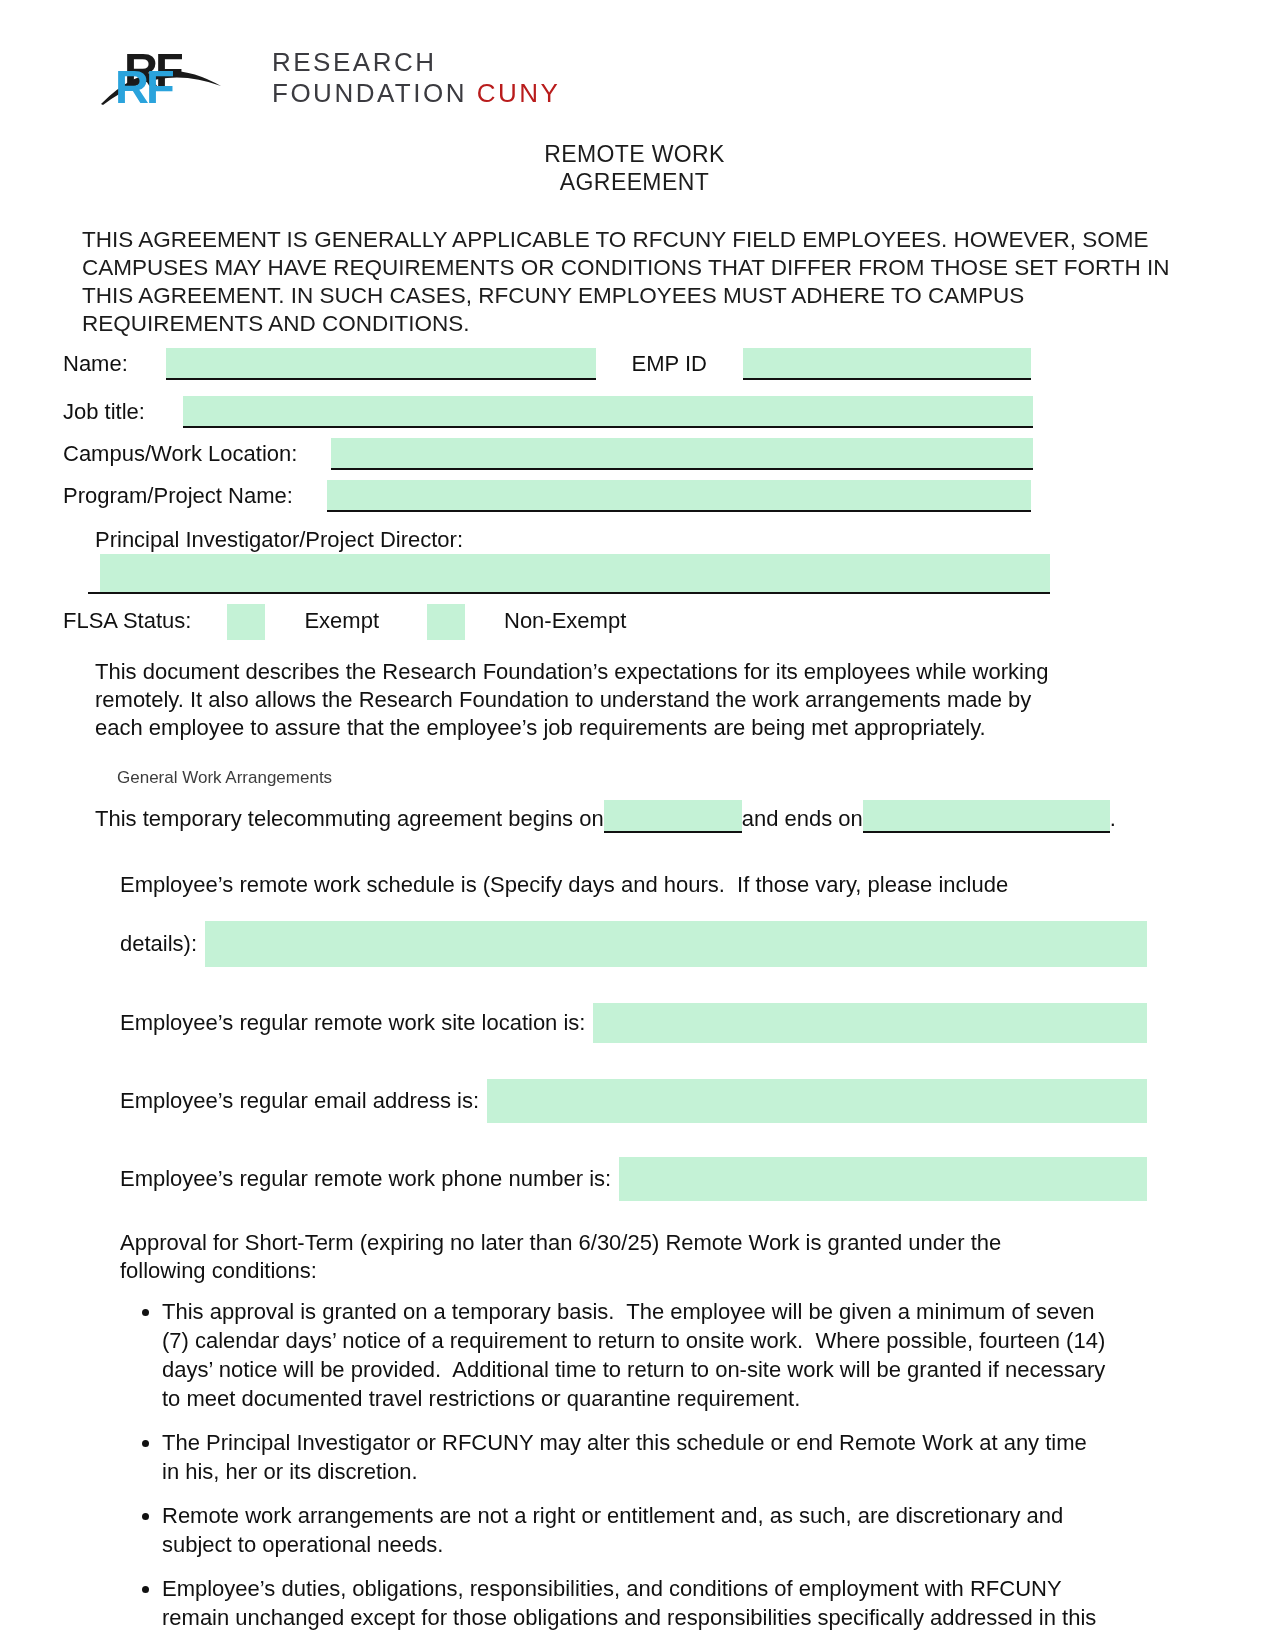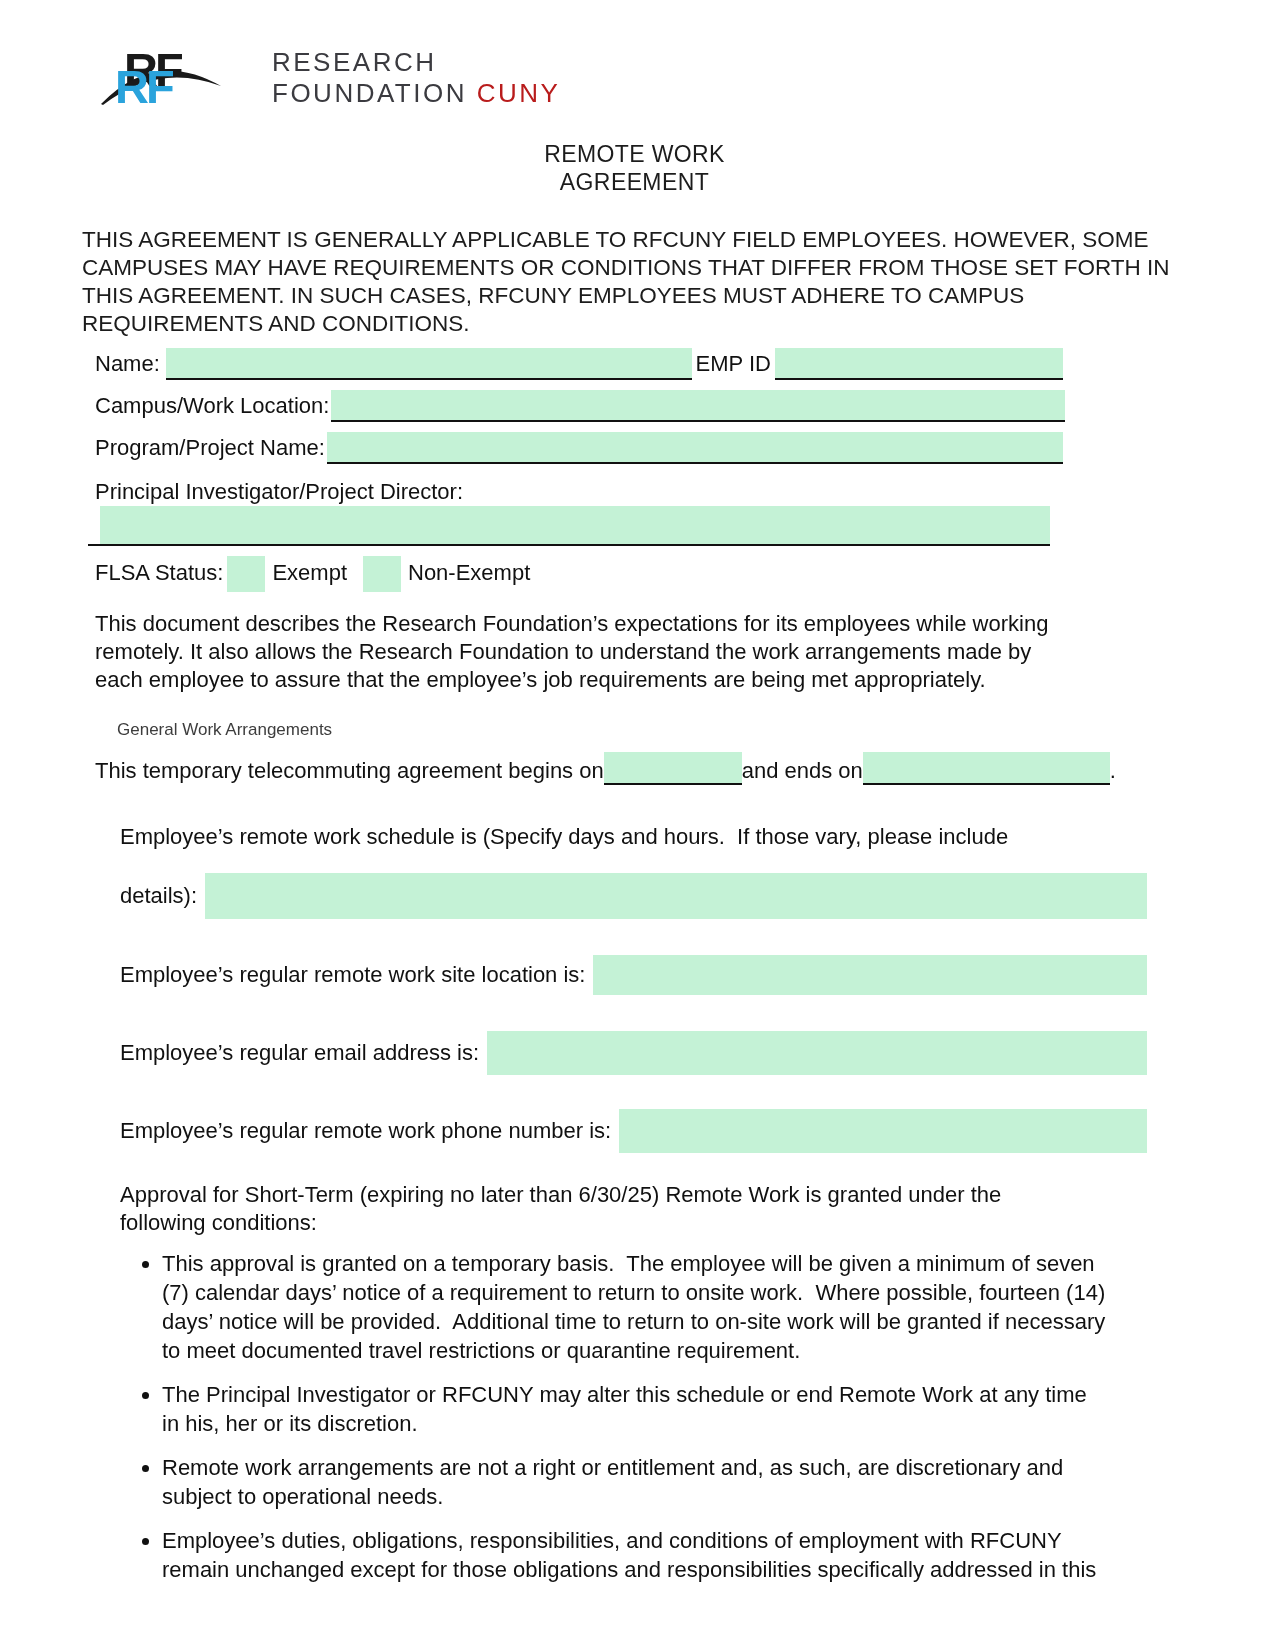--- a/index.html
+++ b/index.html
@@ -13,21 +13,21 @@
     font-size:22px;
     line-height:28px;
   }
   .logo{position:absolute;top:46px;left:100px;display:flex;align-items:center;gap:36px;}
   .logo-mark{width:122px;height:64px;}
   .logo-text{margin-left:14px;font-size:26px;line-height:31px;letter-spacing:2.5px;color:#3b3b40;}
   .logo-text .cuny{color:#b91c1c;}
   .content{position:absolute;top:140px;left:10px;width:1275px;}
   .doc-title{width:1105px;margin:0 0 0 72px;text-align:center;font-size:23px;line-height:28px;letter-spacing:0.4px;color:#1c1c1c;}
   .notice{width:1105px;margin:30px 0 0 72px;font-size:22.5px;line-height:28px;color:#1c1c1c;}
-  .row{display:flex;align-items:flex-end;margin-left:85px;}
+  .row{display:flex;align-items:flex-end;margin-left:53px;gap:32px;}
   .row .lbl{white-space:nowrap;padding-bottom:2px;}
   .gfield{background:#c4f2d6;height:30px;}
   .uline{border-bottom:2px solid #111;}
   .row-name{width:968px;margin-top:10px;}
   .f-name{flex:1;margin-left:6px;}
   .lbl-empid{margin-left:4px;}
   .f-empid{width:288px;margin-left:4px;}
   .row-job{width:970px;margin-top:16px;}
   .f-job{flex:1;margin-left:6px;}
   .row-campus{width:970px;margin-top:10px;}
@@ -89,20 +89,24 @@
 
     <div class="notice">THIS AGREEMENT IS GENERALLY APPLICABLE TO RFCUNY FIELD EMPLOYEES. HOWEVER, SOME CAMPUSES MAY HAVE REQUIREMENTS OR CONDITIONS THAT DIFFER FROM THOSE SET FORTH IN THIS AGREEMENT. IN SUCH CASES, RFCUNY EMPLOYEES MUST ADHERE TO CAMPUS REQUIREMENTS AND CONDITIONS.</div>
 
     <div class="row row-name">
       <span class="lbl">Name:</span>
       <span class="gfield uline f-name"></span>
       <span class="lbl lbl-empid">EMP ID</span>
       <span class="gfield uline f-empid"></span>
     </div>
 
+    <div class="row row-job">
+      <span class="lbl">Job title:</span>
+      <span class="gfield uline f-job"></span>
+    </div>
 
     <div class="row row-campus">
       <span class="lbl">Campus/Work Location:</span>
       <span class="gfield uline f-campus"></span>
     </div>
 
     <div class="row row-program">
       <span class="lbl">Program/Project Name:</span>
       <span class="gfield uline f-program"></span>
     </div>

